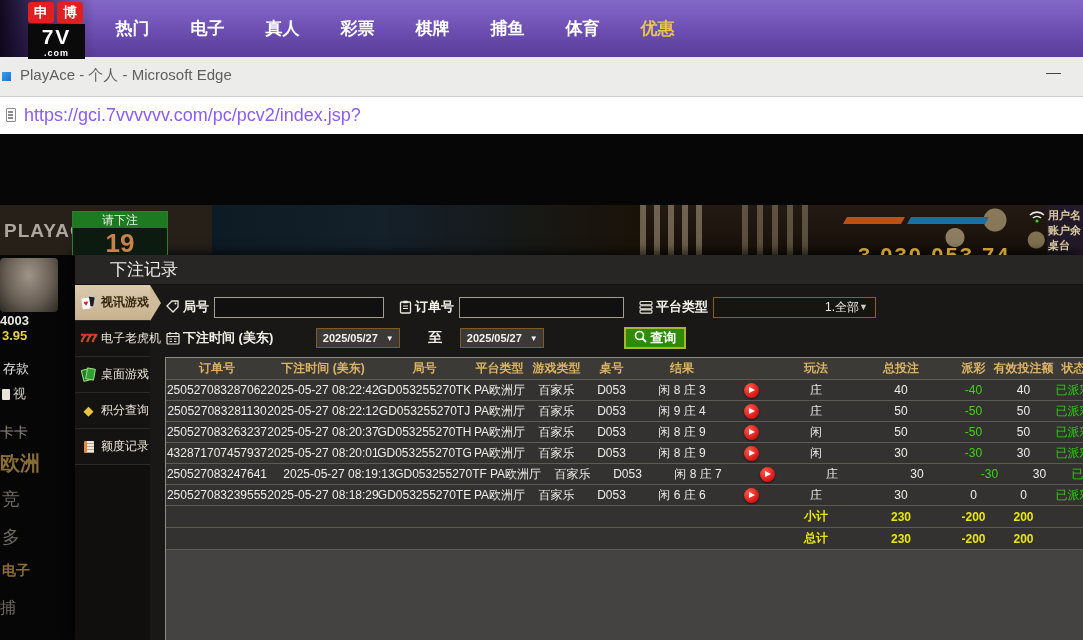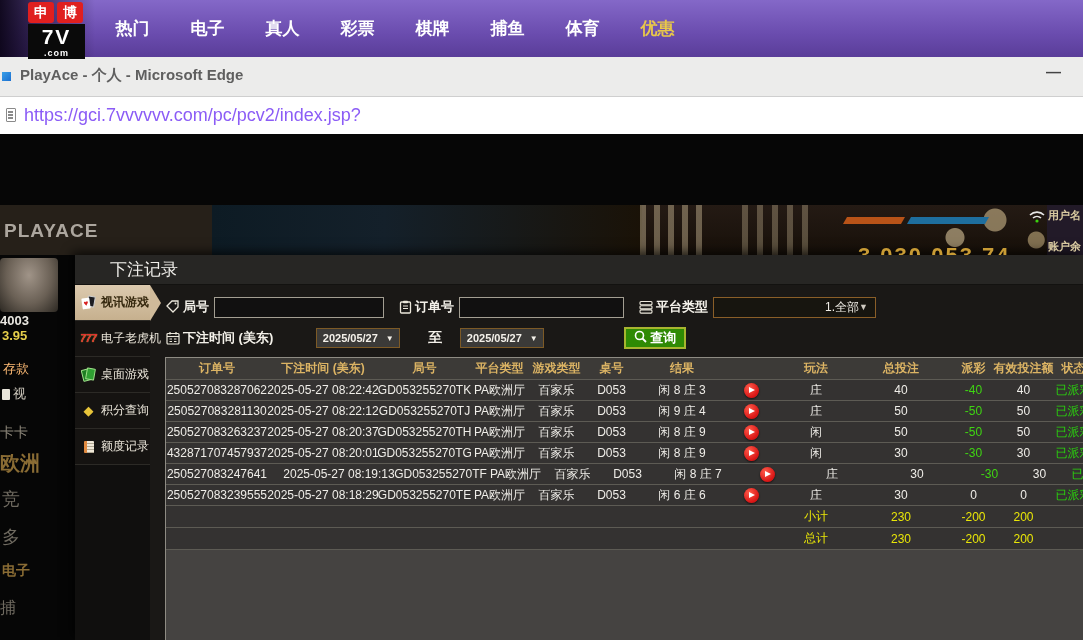--- a/index.html
+++ b/index.html
@@ -17,21 +17,21 @@
     display:flex;align-items:center;justify-content:center;border-radius:3px;}
   .logo-main{background:#0a0a0a;color:#fff;font-weight:bold;font-size:21px;text-align:center;
     height:25px;line-height:25px;letter-spacing:2px;margin-top:1px;}
   .logo-suffix{background:#0a0a0a;color:#fff;font-weight:bold;font-size:9px;text-align:center;
     height:10px;line-height:9px;letter-spacing:1px;}
   .nav-items{position:absolute;left:95px;top:0;height:57px;display:flex;align-items:center;}
   .nav-item{width:75px;text-align:center;color:#fff;font-size:17px;font-weight:bold;cursor:pointer;}
   .nav-item.active{color:#e8c74a;}
 
   
-  .titlebar{position:absolute;top:57px;left:0;right:0;height:40px;background:#ececeb;border-bottom:1px solid #cfcfcf;font-weight:bold;}
+  .titlebar{position:absolute;top:57px;left:0;right:0;height:40px;background:#ececeb;border-bottom:1px solid #cfcfcf;}
   .titlebar-icon{position:absolute;left:2px;top:15px;width:9px;height:9px;
     background:linear-gradient(135deg,#3aa0e8,#1b6fd0);}
   .titlebar-text{position:absolute;left:20px;top:9px;font-size:15px;color:#5f5f5f;}
   .minimize{position:absolute;right:22px;top:6px;color:#444;font-size:15px;cursor:pointer;}
   .urlbar{position:absolute;top:97px;left:0;right:0;height:37px;background:#fff;}
   .url-icon{position:absolute;left:6px;top:11px;width:10px;height:14px;border:1.5px solid #8a8a8a;border-radius:1px;}
   .url-icon::after{content:"";position:absolute;left:1px;top:2px;width:5px;height:1.5px;background:#8a8a8a;box-shadow:0 3px 0 #8a8a8a,0 6px 0 #8a8a8a;}
   .url-text{position:absolute;left:24px;top:8px;font-size:18px;color:#8b5cf6;cursor:text;}
 
   
@@ -56,21 +56,21 @@
                radial-gradient(circle at 52% 30%,#cfb98c 0 11px,transparent 12px),
                radial-gradient(circle at 85% 70%,#c4ad7e 0 8px,transparent 9px);}
   .jackpot{position:absolute;left:845px;top:12px;display:flex;align-items:center;gap:6px;z-index:2;}
   .slash-l{width:58px;height:7px;background:#b85318;transform:skewX(-30deg);}
   .slash-r{width:78px;height:7px;background:#1e6e9e;transform:skewX(-30deg);}
   .jackpot-label{color:#d2a43c;font-style:italic;font-weight:bold;font-size:23px;letter-spacing:1px;
     text-shadow:1px 1px 1px #000;}
   .jackpot-value{position:absolute;left:858px;top:38px;color:#c89b35;font-weight:bold;font-size:22px;letter-spacing:2px;z-index:2;}
   .banner-right{position:absolute;right:0;top:0;width:36px;height:100%;background:#221a28;}
   .wifi{position:absolute;left:1028px;top:4px;z-index:2;}
-  .banner-info{position:absolute;left:1048px;top:3px;z-index:2;display:flex;flex-direction:column;gap:16px;}
+  .banner-info{position:absolute;left:1048px;top:3px;z-index:2;display:flex;flex-direction:column;gap:0;}
   .banner-info span{color:#d8c9a0;font-size:11px;font-weight:bold;white-space:nowrap;}
 
   
   .frag{position:absolute;white-space:nowrap;}
   .avatar{position:absolute;left:0;top:124px;width:58px;height:54px;border-radius:4px;
     background:radial-gradient(ellipse at 50% 32%,#a09488 0%,#6a6055 55%,#2c2822 100%);}
   .frag-0{left:0;top:179px;font-size:13px;font-weight:bold;}
   .frag-1{left:2px;top:194px;font-size:13px;font-weight:bold;}
   .frag-2{left:3px;top:226px;font-size:13px;}
   .frag-3{left:2px;top:251px;font-size:13px;}
@@ -132,21 +132,21 @@
   .tablewrap{position:absolute;left:15px;top:72px;width:935px;bottom:0;
     border-left:1px solid #8e8b83;border-top:1px solid #8e8b83;background:#454341;}
   .trow{display:flex;height:21px;border-bottom:1px solid #5d5b54;background:#343231;}
   .trow.thead{height:22px;background:#3c3a37;}
   .trow.total-row{height:22px;}
   .tcell{font-size:12px;color:#efede8;display:flex;align-items:center;justify-content:center;
     white-space:nowrap;flex:none;}
   .thead .tcell{color:#dcb464;font-weight:bold;}
   .tcell.neg{color:#3fd512;}
   .tcell.status{color:#2ad10e;}
-  .total-row .tcell{color:#e9e607;font-weight:normal;}
+  .total-row .tcell{color:#e9e607;font-weight:bold;}
   .play-btn{width:15px;height:15px;border-radius:50%;cursor:pointer;
     background:radial-gradient(circle at 35% 30%,#ff5a4a,#d81414 70%);
     display:flex;align-items:center;justify-content:center;box-shadow:0 1px 2px rgba(0,0,0,.6);}
   .play-tri{width:0;height:0;border-left:6px solid #fff;border-top:3.5px solid transparent;border-bottom:3.5px solid transparent;margin-left:2px;}
 </style>
 </head>
 <body>
 
 <div class="topnav">
   <div class="logo">
@@ -179,20 +179,24 @@
   <span class="url-icon"></span>
   <span class="url-text">https://gci.7vvvvvv.com/pc/pcv2/index.jsp?</span>
 </div>
 
 <div class="page">
 
   <div class="banner">
     <div class="banner-left"></div>
     <div class="banner-mid"></div>
     <span class="playace">PLAYACE</span>
+    <div class="bet-box">
+      <div class="bet-box-head">请下注</div>
+      <div class="bet-count">19</div>
+    </div>
     <div class="stripes-a"></div>
     <div class="stripes-b"></div>
     <div class="bokeh"></div>
     <div class="jackpot">
       <span class="slash-l"></span>
       <span class="slash-r"></span>
     </div>
     <div class="jackpot-value">3,030,053.74</div>
     <div class="banner-right"></div>
     <span class="wifi">
@@ -206,21 +210,21 @@
         <span>用户名</span>
         <span>账户余</span>
         <span>桌台</span>
       </div>
   </div>
 
   <div class="avatar"></div>
   <div id="frags">
       <span class="frag frag-0" style="color: rgb(232, 230, 224);">4003</span>
       <span class="frag frag-1" style="color: rgb(230, 207, 74);">3.95</span>
-      <span class="frag frag-2" style="color: #fdba74;">存款</span>
+      <span class="frag frag-2" style="color: #e5e5e5;">存款</span>
       <span class="frag frag-3" style="color: rgb(207, 202, 190);">视</span>
       <span class="frag frag-4" style="color: rgb(143, 137, 124);">卡卡</span>
       <span class="frag frag-5" style="color: rgb(138, 108, 52);">欧洲</span>
       <span class="frag frag-6" style="color: rgb(111, 106, 96);">竞</span>
       <span class="frag frag-7" style="color: rgb(111, 106, 96);">多</span>
       <span class="frag frag-8" style="color: rgb(138, 108, 52);">电子</span>
       <span class="frag frag-9" style="color: rgb(111, 106, 96);">捕</span>
     </div>
 
   <div class="modal">

